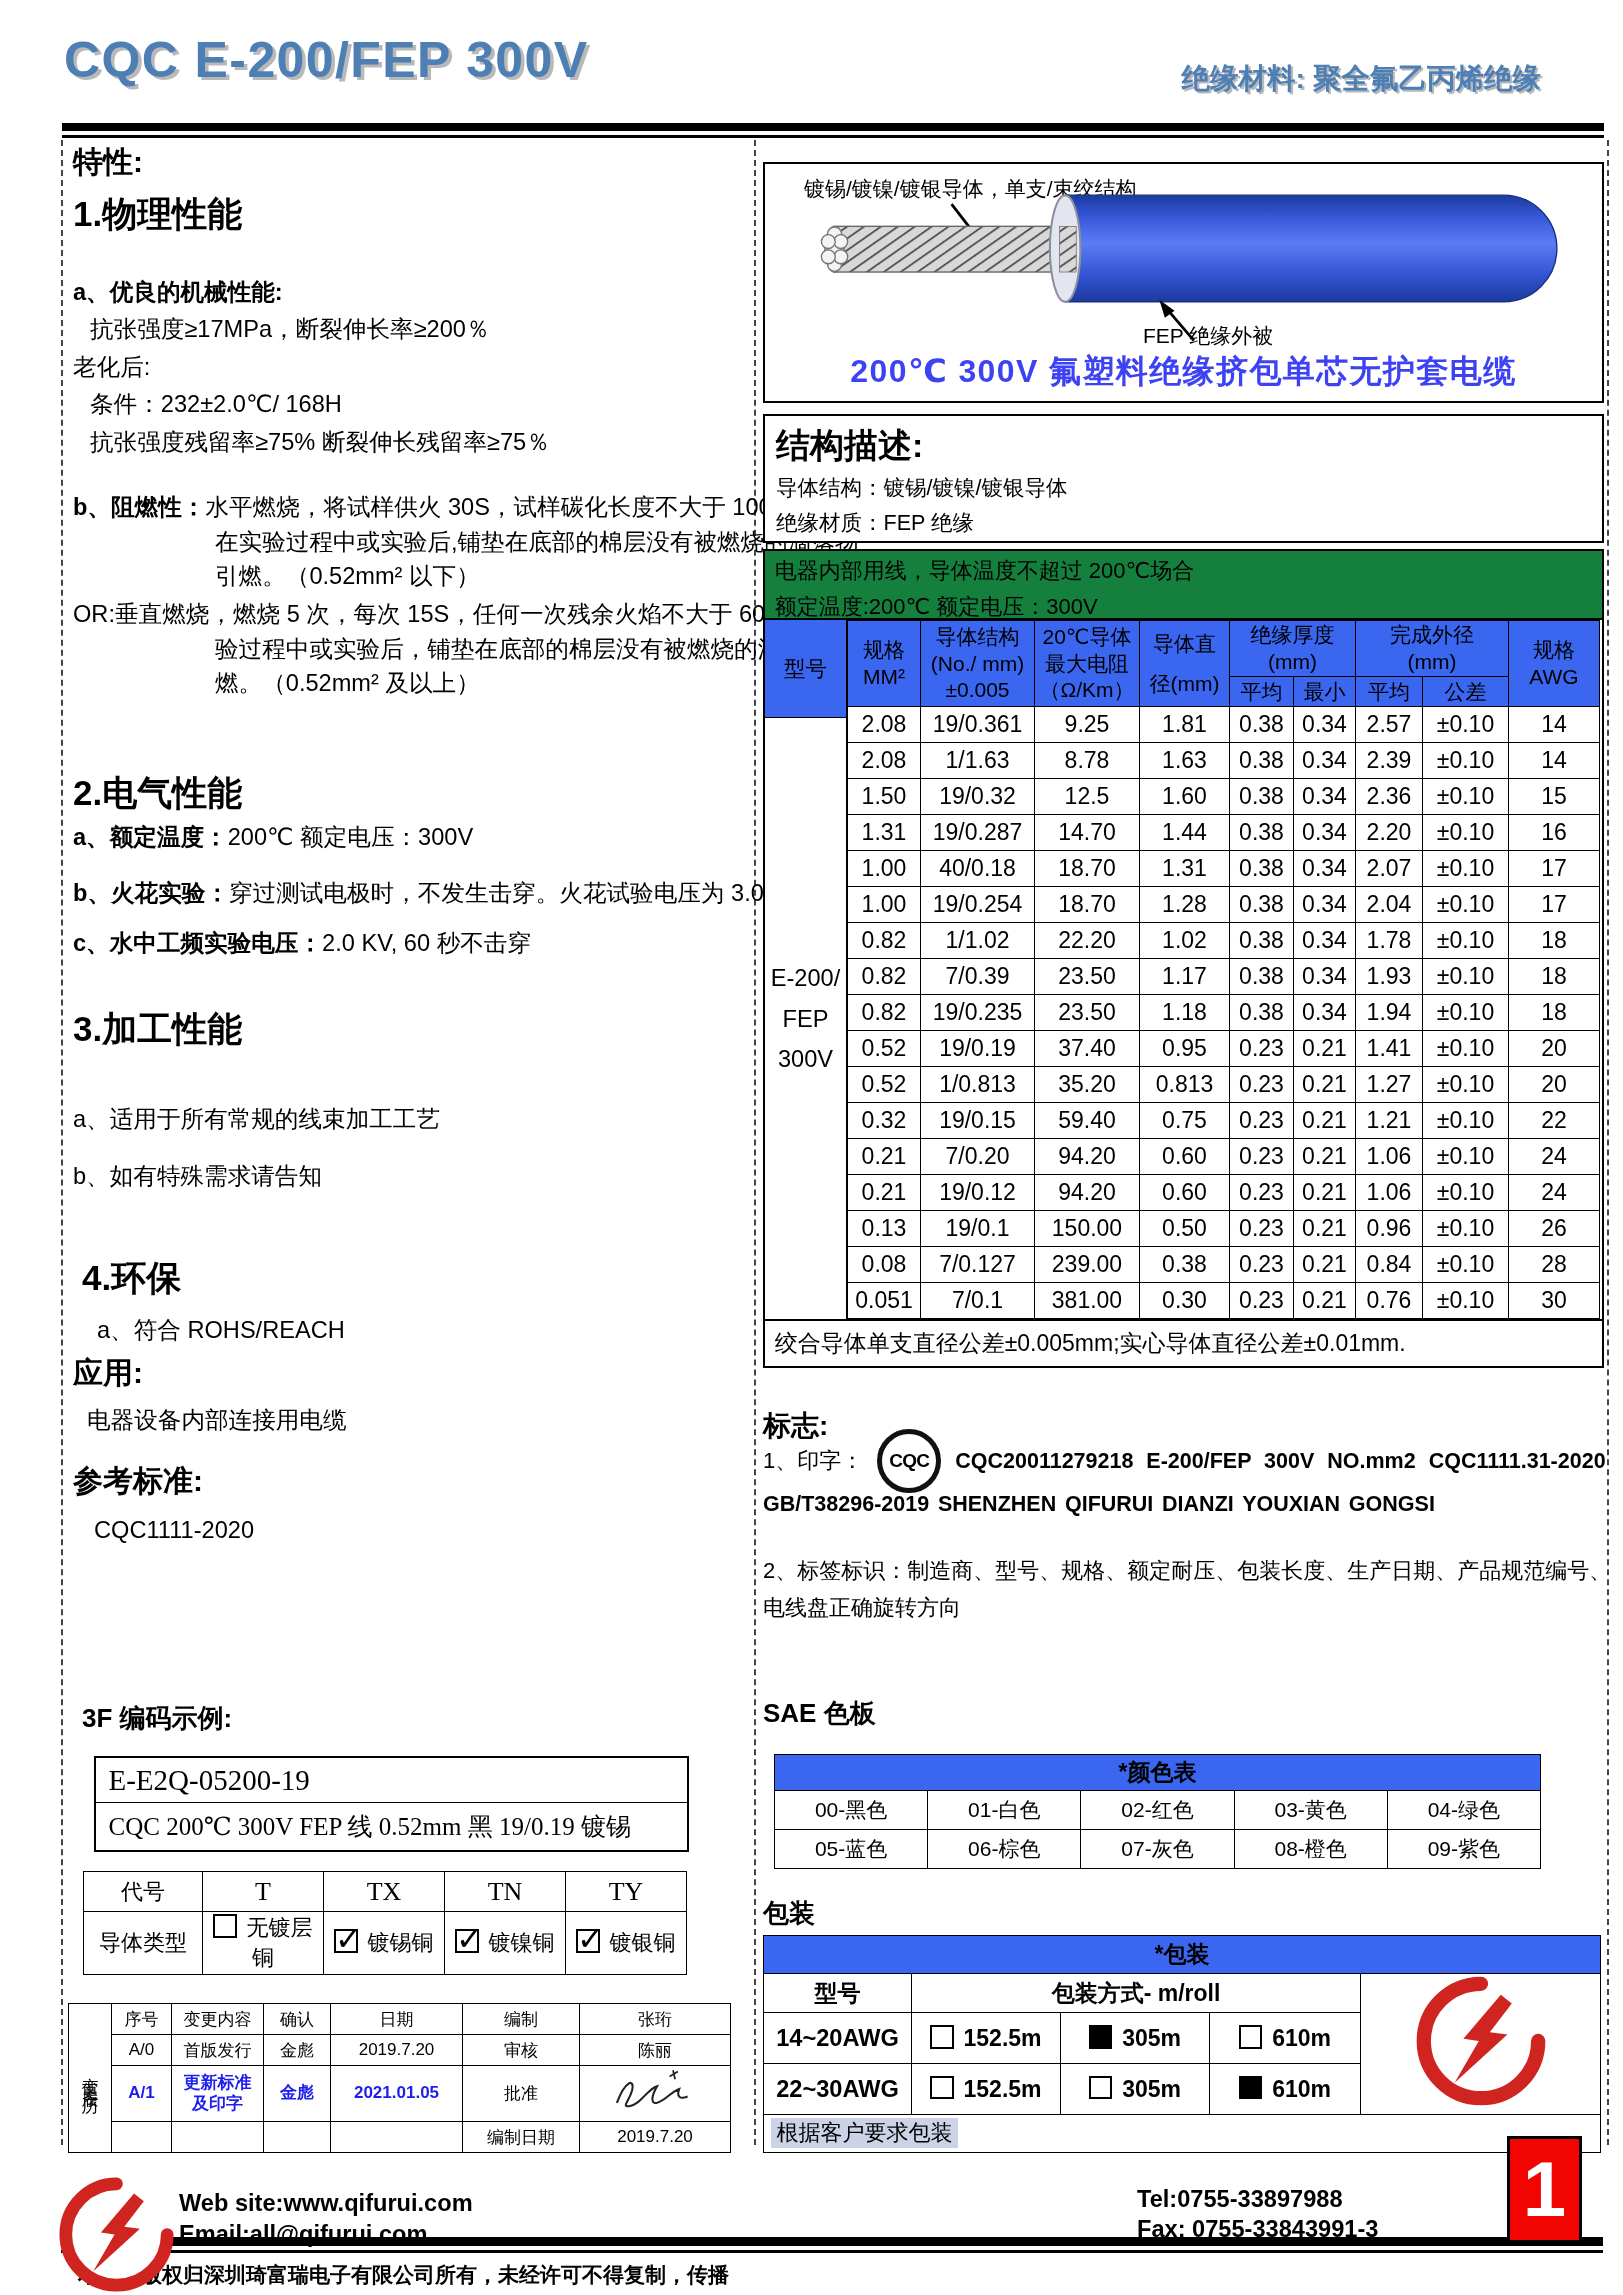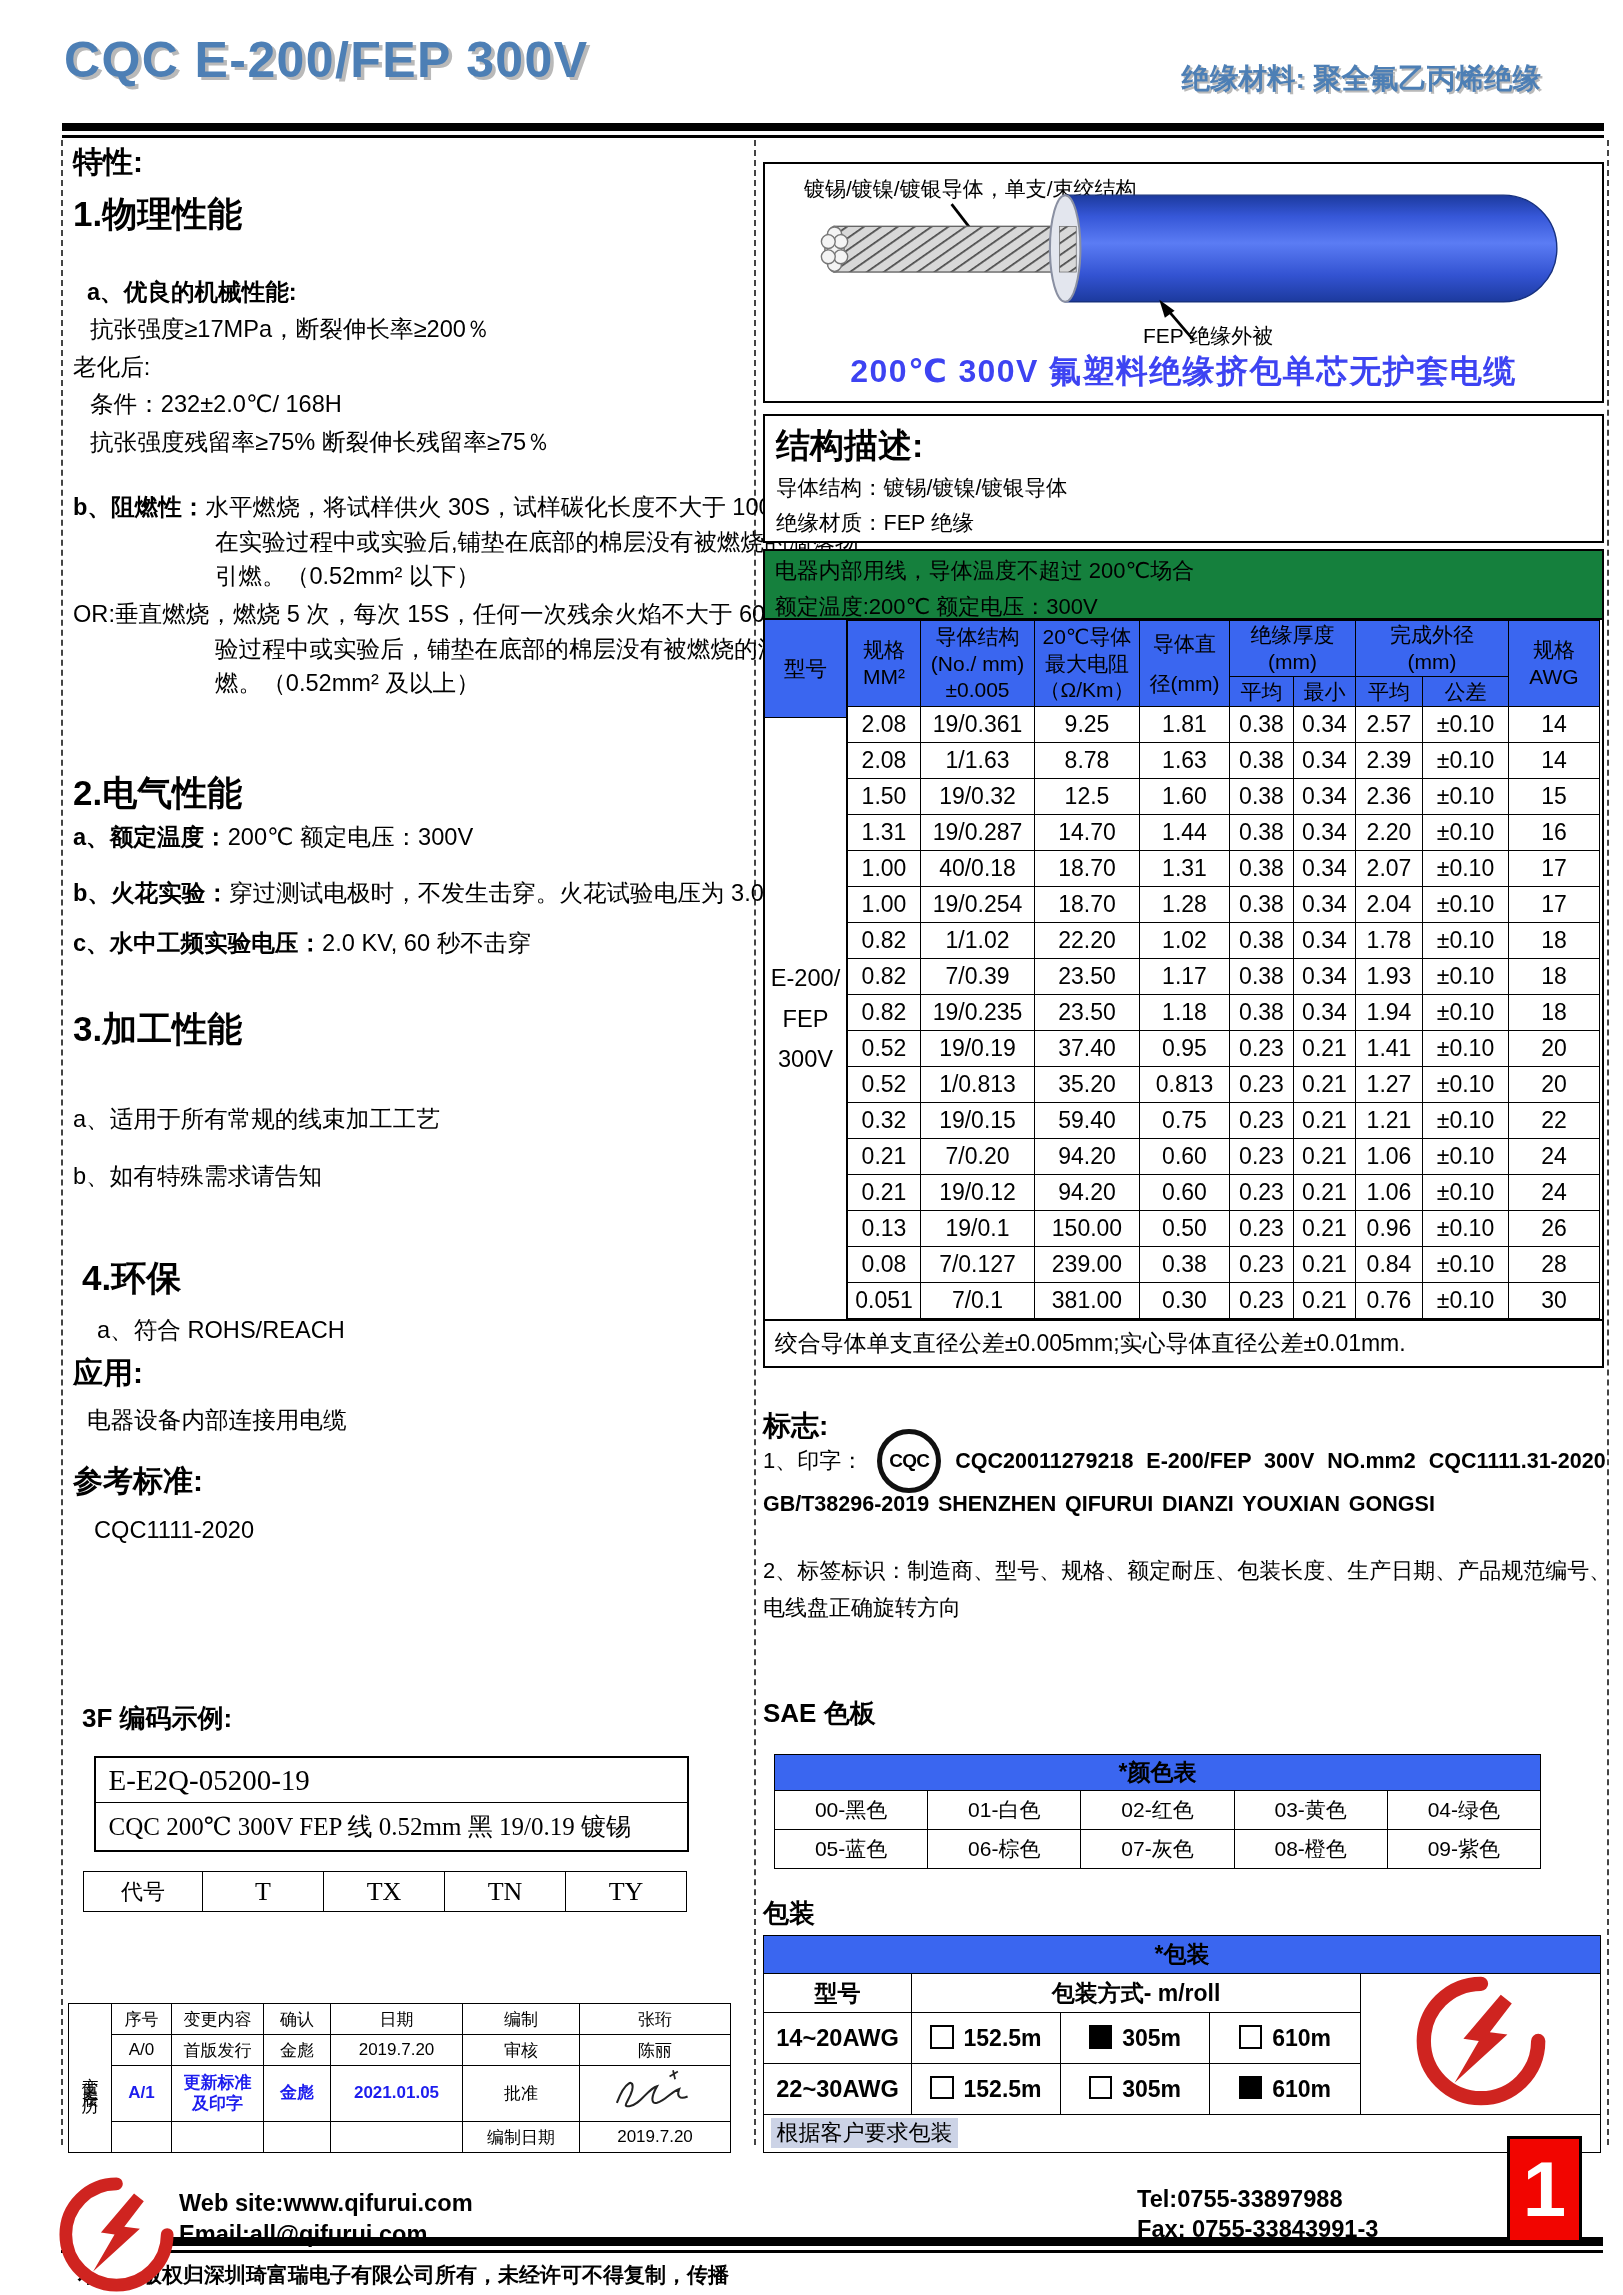--- a/index.html
+++ b/index.html
@@ -107,21 +107,21 @@
   <div class="hdr-right">绝缘材料: 聚全氟乙丙烯绝缘</div>
   <div class="rule-thick"></div>
   <div class="rule-thin"></div>
 
   <div class="vdash" style="left:61px;"></div>
   <div class="vdash" style="left:754px;"></div>
   <div class="vdash" style="left:1607px;"></div>
 
   <div class="lp h-med" style="top:144px;">特性:</div>
   <div class="lp h-big" style="top:193px;">1.物理性能</div>
-  <div class="lp" style="top:279px;margin-left:14px;"><b>a、优良的机械性能:</b></div>
+  <div class="lp" style="top:279px;"><b>a、优良的机械性能:</b></div>
   <div class="lp" style="top:316px;left:90px;">抗张强度≥17MPa，断裂伸长率≥200％</div>
   <div class="lp" style="top:354px;">老化后:</div>
   <div class="lp" style="top:391px;left:90px;">条件：232±2.0℃/ 168H</div>
   <div class="lp" style="top:429px;left:90px;">抗张强度残留率≥75%  断裂伸长残留率≥75％</div>
   <div class="lp" style="top:494px;"><b>b、阻燃性：</b><span>水平燃烧，将试样供火 30S，试样碳化长度不大于 100mm，</span></div>
   <div class="lp" style="top:529px;left:215px;">在实验过程中或实验后,铺垫在底部的棉层没有被燃烧的滴落物</div>
   <div class="lp" style="top:563px;left:215px;">引燃。（0.52mm² 以下）</div>
   <div class="lp" style="top:601px;">OR:垂直燃烧，燃烧 5 次，每次 15S，任何一次残余火焰不大于 60S。在实</div>
   <div class="lp" style="top:636px;left:215px;">验过程中或实验后，铺垫在底部的棉层没有被燃烧的滴落物引</div>
   <div class="lp" style="top:670px;left:215px;">燃。（0.52mm² 及以上）</div>
@@ -153,20 +153,27 @@
         <col style="width:121px;">
         <col style="width:121px;">
       </colgroup>
     <tbody>
         <tr>
       <td>代号</td>
       <td class="lt serif">T</td>
       <td class="lt serif">TX</td>
       <td class="lt serif">TN</td>
       <td class="lt serif">TY</td>
+    </tr>
+    <tr>
+      <td>导体类型</td>
+      <td><span class="cb tick"></span><span>无镀层铜</span></td>
+      <td><span class="cb tick filled"></span><span>镀锡铜</span></td>
+      <td><span class="cb tick filled"></span><span>镀镍铜</span></td>
+      <td><span class="cb tick filled"></span><span>镀银铜</span></td>
     </tr>
   </tbody>
     </table>
 
   <table class="rev">
     <colgroup>
         <col style="width:43px;">
         <col style="width:60px;">
         <col style="width:92px;">
         <col style="width:67px;">

